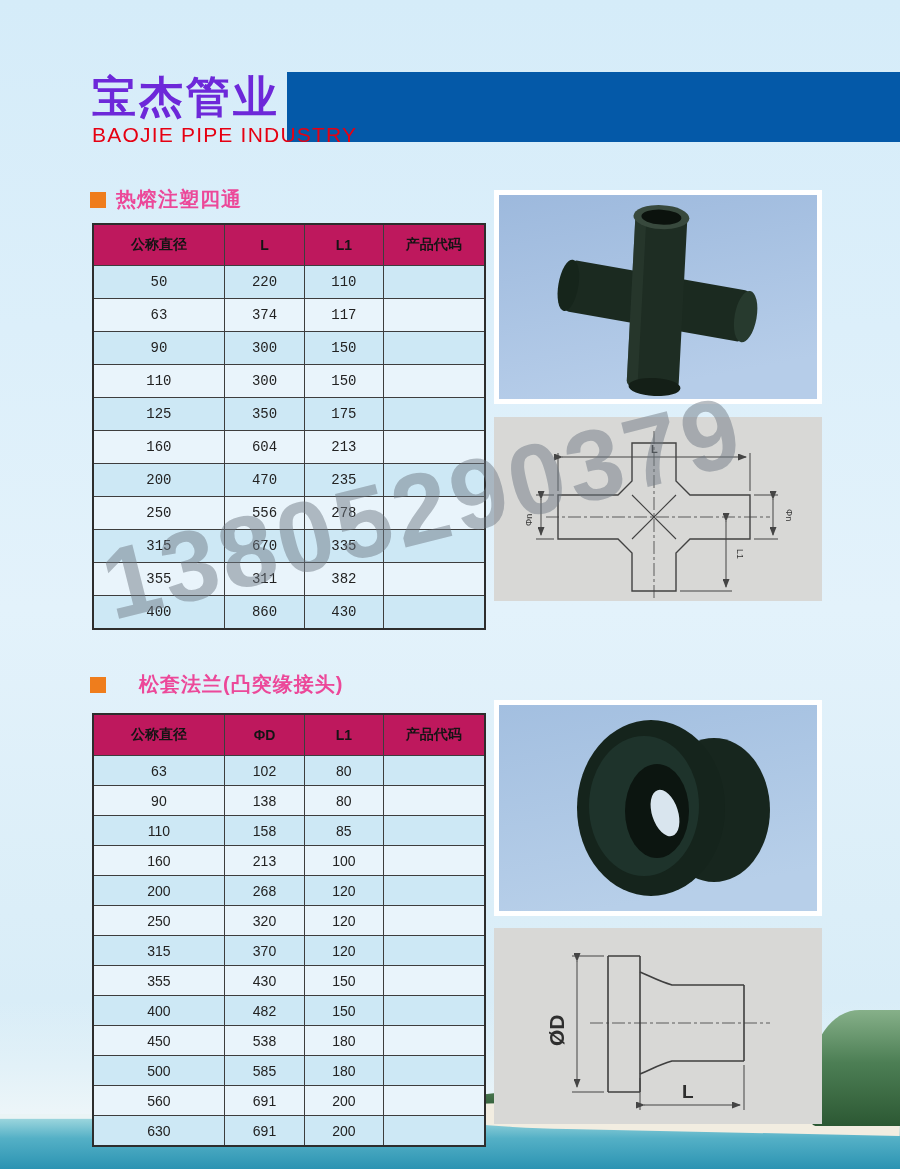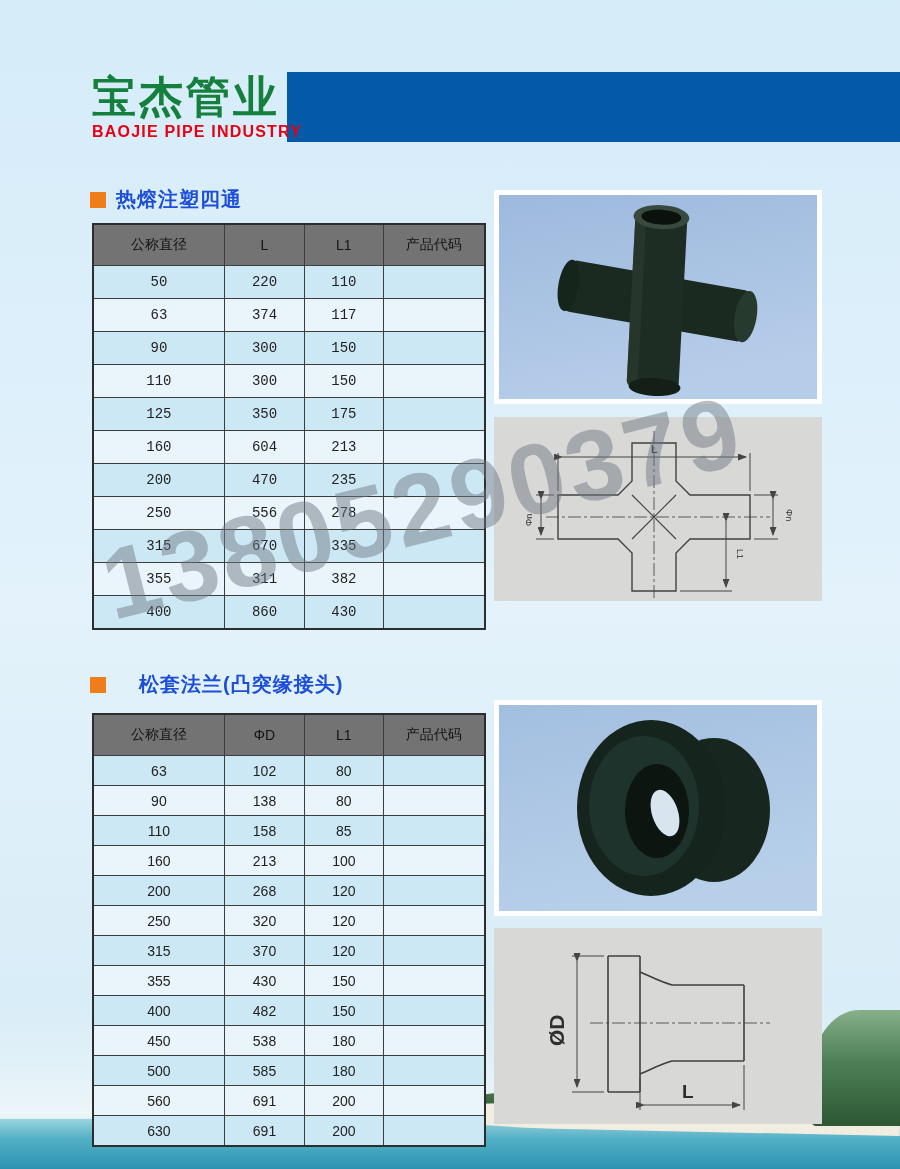--- a/index.html
+++ b/index.html
@@ -5,41 +5,41 @@
   html,body{margin:0;padding:0;}
   body{
     width:900px;height:1169px;position:relative;overflow:hidden;
     font-family:"Liberation Sans","DejaVu Sans",sans-serif;
     background:linear-gradient(180deg,#d5ecf9 0%,#dceffa 28%,#e3f2fb 52%,#dbeef8 78%,#d5ebf7 100%);
   }
   .abs{position:absolute;}
 
   
   .logo{left:92px;top:74px;z-index:3;}
-  .logo-cn{font-size:44px;font-weight:bold;color:#15803d;letter-spacing:3px;line-height:1.05;}
-  .logo-en{font-size:16px;font-weight:bold;color:#e60012;letter-spacing:1.2px;margin-top:3px;}
+  .logo-cn{font-size:44px;font-weight:bold;color:#6d28d9;letter-spacing:3px;line-height:1.05;}
+  .logo-en{font-size:21px;font-weight:normal;color:#e60012;letter-spacing:1.2px;margin-top:3px;}
   .banner{left:287px;top:72px;width:613px;height:70px;background:#0459a8;z-index:2;}
 
   
   .section-title{display:flex;align-items:center;gap:10px;z-index:3;}
   .title1{left:90px;top:186px;}
   .title2{left:90px;top:671px;gap:33px;}
   .title-square{width:16px;height:16px;background:#ef7d1c;display:inline-block;}
-  .title-text{font-size:20px;font-weight:bold;color:#1d4ed8;letter-spacing:1px;}
+  .title-text{font-size:20px;font-weight:bold;color:#ec4899;letter-spacing:1px;}
 
   
   .spec-table{border-collapse:collapse;background:transparent;z-index:2;}
   .table1{left:92px;top:223px;width:394px;}
   .table2{left:92px;top:713px;width:394px;}
   .spec-table th,.spec-table td{
     border:1px solid #3d3d3d;text-align:center;vertical-align:middle;
     font-size:14px;color:#222;
   }
   .spec-table{border:2px solid #2d2d2d;}
-  .spec-table th{background:#737373;font-weight:normal;height:38px;color:#141414;margin-left:32px;}
+  .spec-table th{background:#be185d;font-weight:bold;height:38px;color:#141414;margin-left:32px;}
   .table1 td{height:30px;font-family:Liberation Mono, monospace;}
   .table2 td{height:27px;}
   .spec-table tbody tr:nth-child(odd) td{background:#cde8f5;}
   .spec-table tbody tr:nth-child(even) td{background:#e9f4fb;}
   .col-dn{width:33.5%;} .col-b{width:20.5%;} .col-c{width:20%;} .col-code{width:26%;}
 
   
   .photo{background:#fff;padding:5px;z-index:2;}
   .photo1{left:494px;top:190px;width:318px;height:204px;}
   .photo2{left:494px;top:700px;width:318px;height:206px;}

